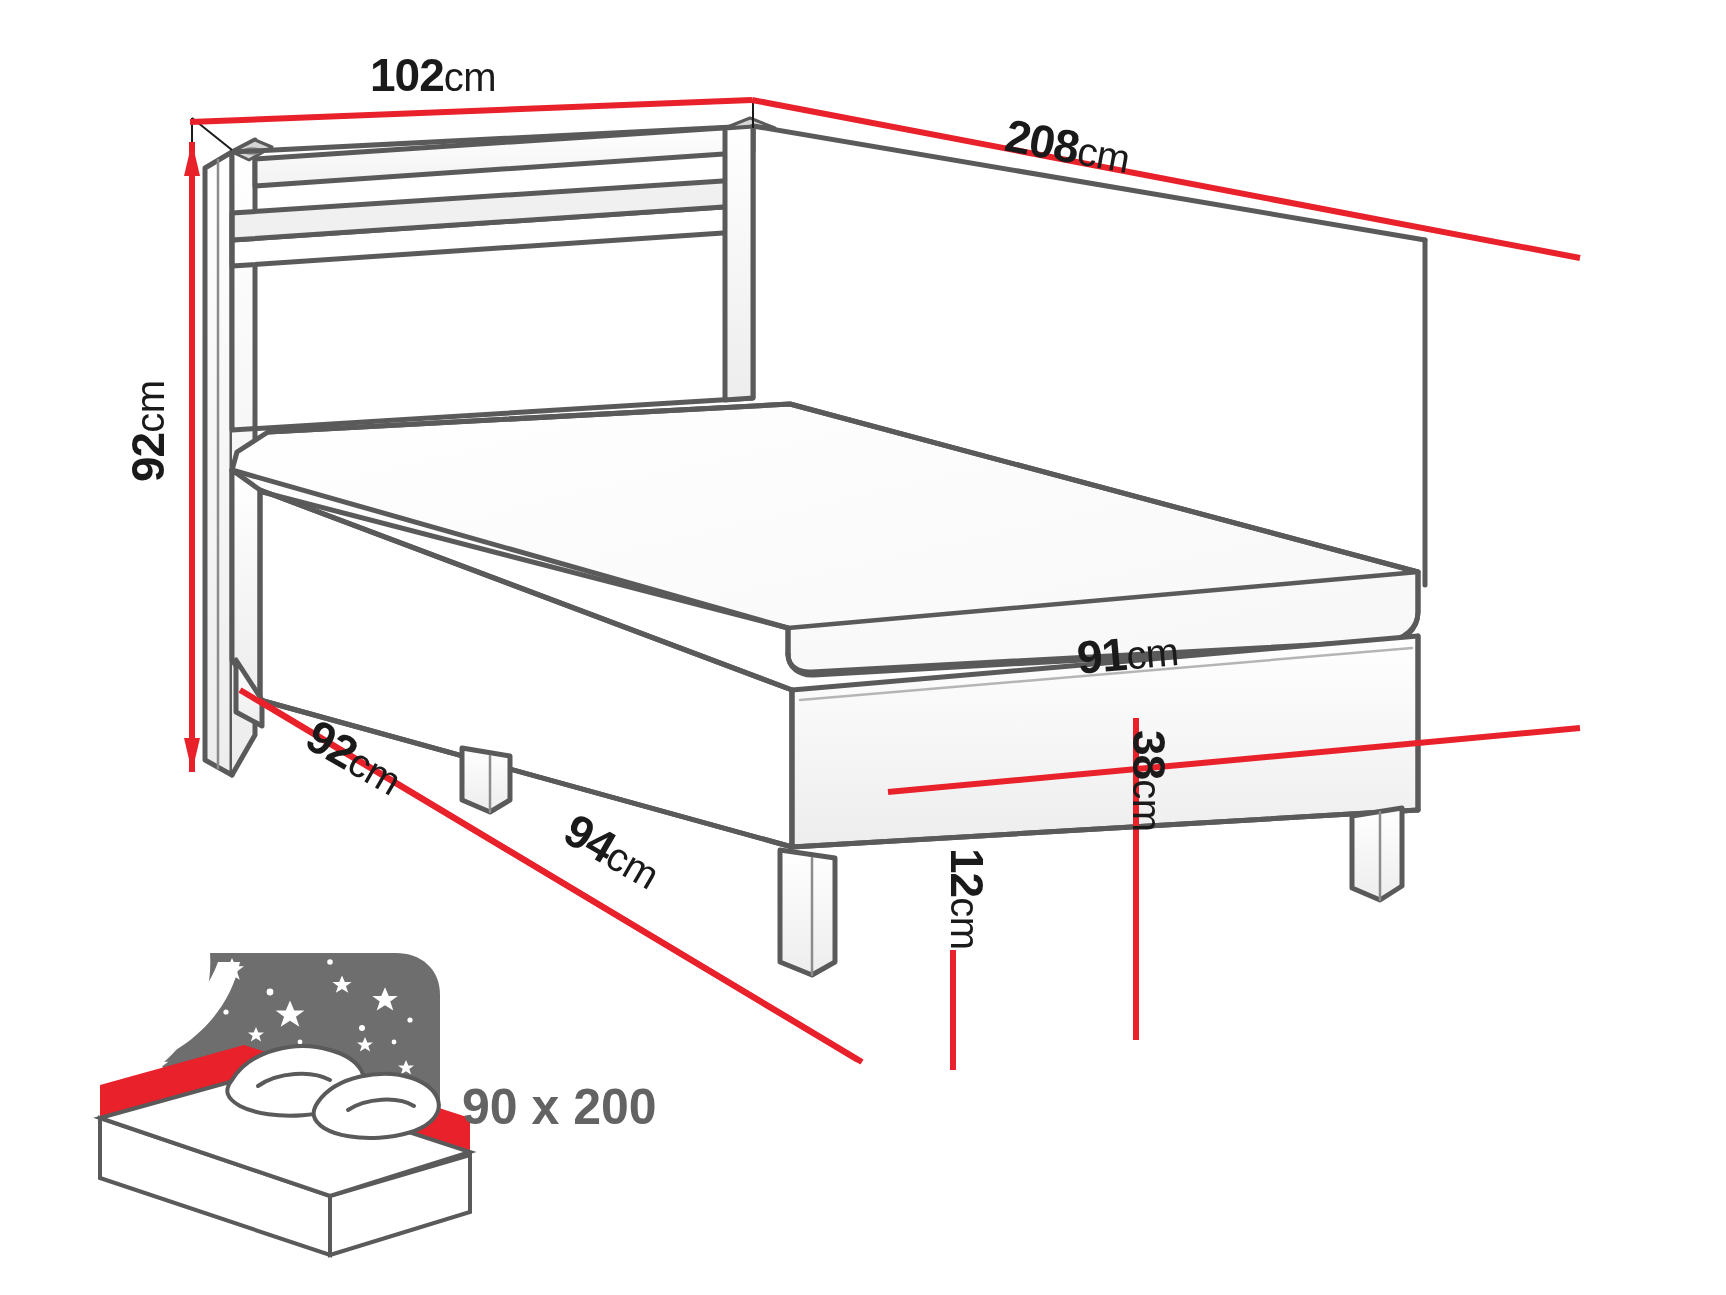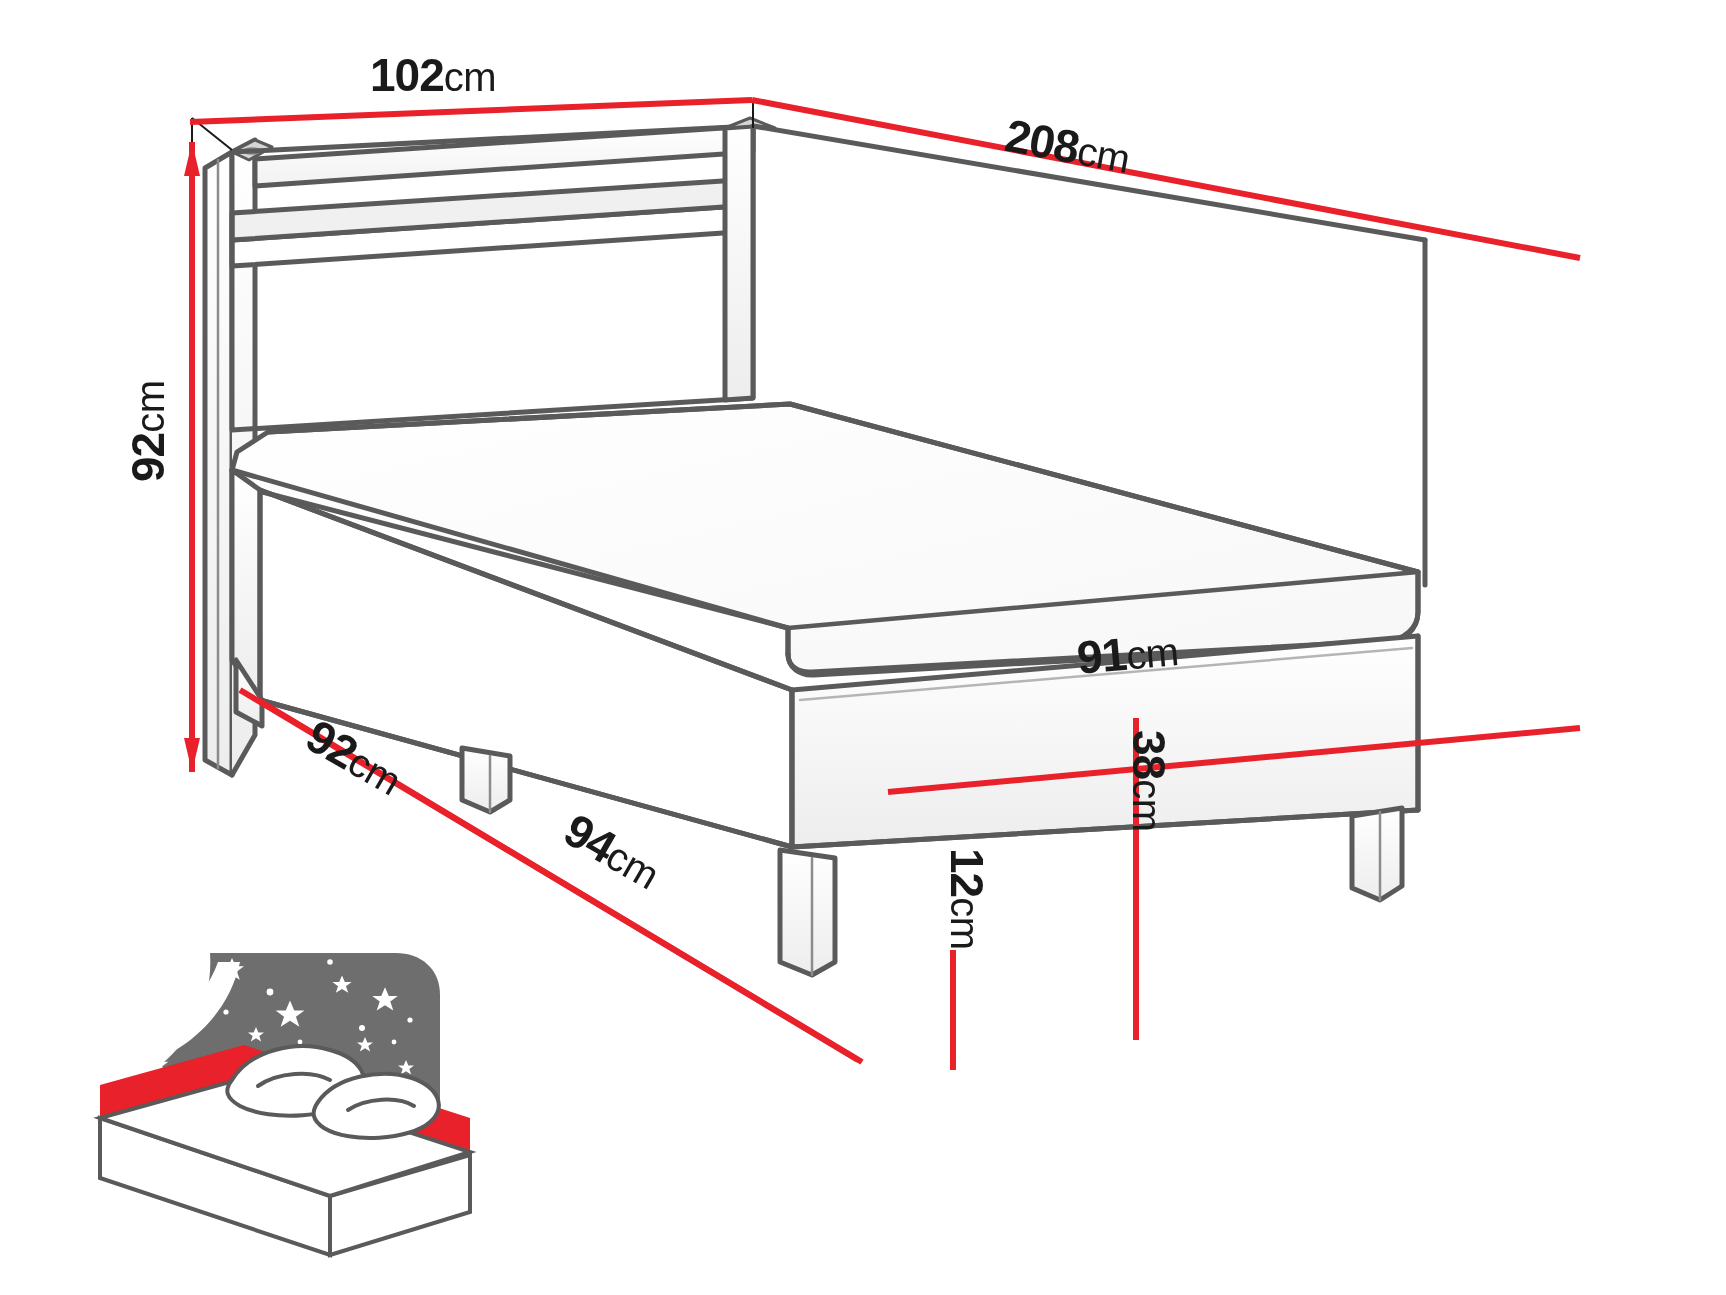--- a/index.html
+++ b/index.html
@@ -278,14 +278,15 @@
   </div>
 
   <div class="dim-label" style="left:1172px; top:730px; transform: rotate(90deg); transform-origin: left top;">
     <span class="num">38</span><span class="unit">cm</span>
   </div>
 
   <div class="dim-label" style="left:990px; top:848px; transform: rotate(90deg); transform-origin: left top;">
     <span class="num">12</span><span class="unit">cm</span>
   </div>
 
+  <div class="mattress-size" style="left:462px; top:1078px;">90 x 200</div>
 
 </div>
 
 </body></html>

